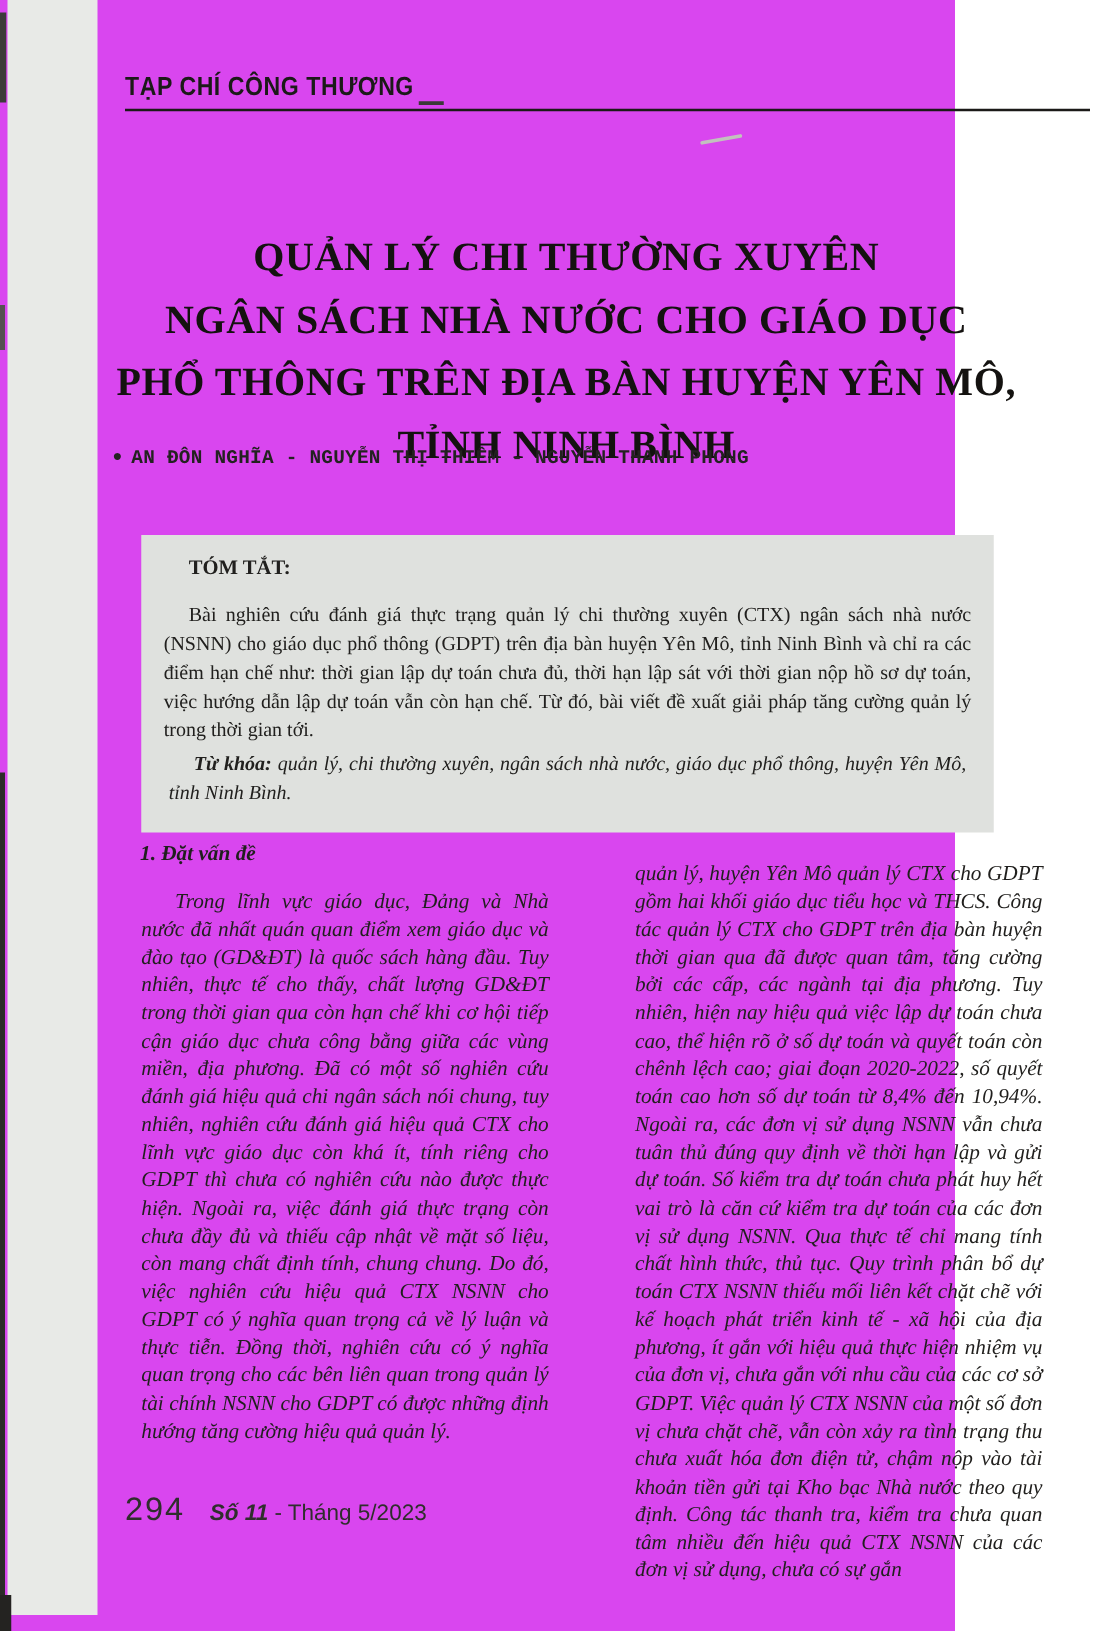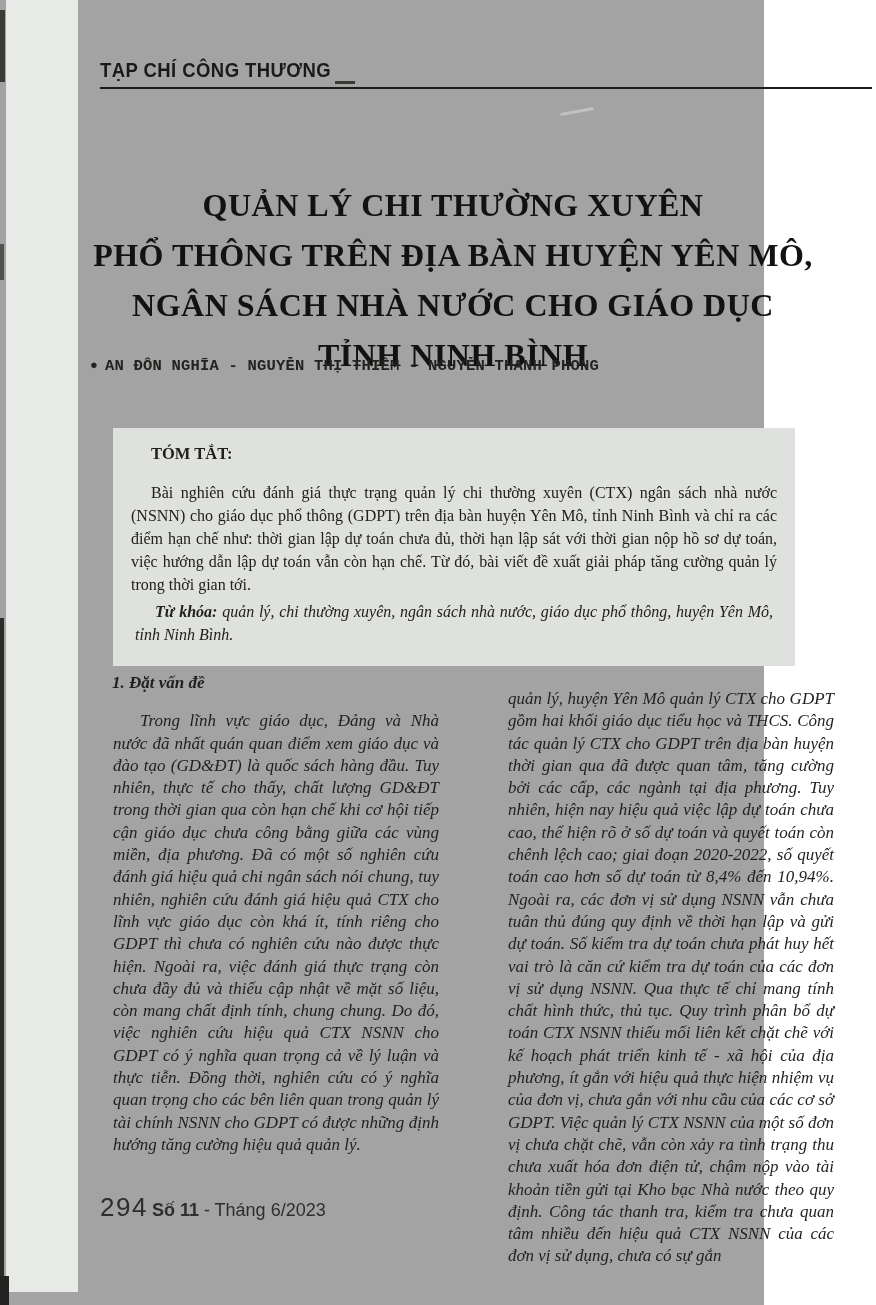--- a/index.html
+++ b/index.html
@@ -4,21 +4,21 @@
 <style>
   html,body { margin:0; padding:0; }
   body {
     width:876px; height:1305px;
     background:#ffffff;
     font-family:"Liberation Serif", serif;
     color:#1e1d1b;
     position:relative;
     overflow:hidden;
   }
-  .page { position:absolute; left:0; top:0; width:764px; height:1305px; background:#a3a3a3; }
+  .page { position:absolute; left:0; top:0; width:764px; height:1305px; background:#d946ef; }
 
   
   .gutter { position:absolute; left:6px; top:0; width:72px; height:1292px; background:#e8eae7; }
   .artifact { position:absolute; }
   .a1 { left:0; top:10px;  width:5px; height:72px;  background:#3c3b39; }
   .a2 { left:0; top:244px; width:4px; height:36px;  background:#545250; }
   .a3 { left:0; top:618px; width:4px; height:687px; background:#2c2b29; }
   .a4 { left:0; top:1276px; width:9px; height:29px; background:#242321; }
   .dash { left:335px; top:81px; width:20px; height:3px; background:#3a3936; }
   .smudge { left:560px; top:110px; width:34px; height:3px; background:#c2c1bd; transform:rotate(-10deg); border-radius:2px; }
@@ -69,43 +69,43 @@
   .section-heading { font-size:17px; font-weight:bold; margin:0 0 1px 0; padding-left:15px; }
   .col p { margin:16px; text-indent:27px; }
   .col p.cont { text-indent:0; }
 
   
   .footer {
     position:absolute; left:100px; top:1192px;
     font-family:"Liberation Sans", sans-serif; color:#2f2e2c; white-space:nowrap;
   }
   .page-num { font-size:26px; letter-spacing:1.5px; }
-  .issue { font-size:18px; font-weight:bold; margin-left:4px; }
+  .issue { font-size:18px; font-weight:bold; margin-left:20px;font-style:italic; }
   .date { font-size:18px; margin-left:5px; }
 </style>
 </head>
 <body>
 
 <div class="page">
 
   <div class="gutter"></div>
   <div class="artifact a1"></div>
   <div class="artifact a2"></div>
   <div class="artifact a3"></div>
   <div class="artifact a4"></div>
   <div class="artifact dash"></div>
   <div class="artifact smudge"></div>
 
   <div class="journal-name">TẠP CHÍ CÔNG THƯƠNG</div>
   <div class="header-rule"></div>
 
   <div class="title">
     <div class="title-line">QUẢN LÝ CHI THƯỜNG XUYÊN</div>
+    <div class="title-line">NGÂN SÁCH NHÀ NƯỚC CHO GIÁO DỤC</div>
     <div class="title-line">PHỔ THÔNG TRÊN ĐỊA BÀN HUYỆN YÊN MÔ,</div>
-    <div class="title-line">NGÂN SÁCH NHÀ NƯỚC CHO GIÁO DỤC</div>
     <div class="title-line">TỈNH NINH BÌNH</div>
   </div>
 
   <div class="authors">
     <span class="bullet">●</span><span class="authors-text">AN ĐÔN NGHĨA - NGUYỄN THỊ THIÊM - NGUYỄN THANH PHONG</span>
   </div>
 
   <div class="abstract">
     <div class="abstract-label">TÓM TẮT:</div>
     <p class="abstract-body">Bài nghiên cứu đánh giá thực trạng quản lý chi thường xuyên (CTX) ngân sách nhà nước (NSNN) cho giáo dục phổ thông (GDPT) trên địa bàn huyện Yên Mô, tỉnh Ninh Bình và chỉ ra các điểm hạn chế như: thời gian lập dự toán chưa đủ, thời hạn lập sát với thời gian nộp hồ sơ dự toán, việc hướng dẫn lập dự toán vẫn còn hạn chế. Từ đó, bài viết đề xuất giải pháp tăng cường quản lý trong thời gian tới.</p>
@@ -118,16 +118,16 @@
   <div class="col col-left">
     <h3 class="section-heading">1. Đặt vấn đề</h3>
     <p>Trong lĩnh vực giáo dục, Đảng và Nhà nước đã nhất quán quan điểm xem giáo dục và đào tạo (GD&amp;ĐT) là quốc sách hàng đầu. Tuy nhiên, thực tế cho thấy, chất lượng GD&amp;ĐT trong thời gian qua còn hạn chế khi cơ hội tiếp cận giáo dục chưa công bằng giữa các vùng miền, địa phương. Đã có một số nghiên cứu đánh giá hiệu quả chi ngân sách nói chung, tuy nhiên, nghiên cứu đánh giá hiệu quả CTX cho lĩnh vực giáo dục còn khá ít, tính riêng cho GDPT thì chưa có nghiên cứu nào được thực hiện. Ngoài ra, việc đánh giá thực trạng còn chưa đầy đủ và thiếu cập nhật về mặt số liệu, còn mang chất định tính, chung chung. Do đó, việc nghiên cứu hiệu quả CTX NSNN cho GDPT có ý nghĩa quan trọng cả về lý luận và thực tiễn. Đồng thời, nghiên cứu có ý nghĩa quan trọng cho các bên liên quan trong quản lý tài chính NSNN cho GDPT có được những định hướng tăng cường hiệu quả quản lý.</p>
   </div>
 
   <div class="col col-right">
     <p class="cont">quản lý, huyện Yên Mô quản lý CTX cho GDPT gồm hai khối giáo dục tiểu học và THCS. Công tác quản lý CTX cho GDPT trên địa bàn huyện thời gian qua đã được quan tâm, tăng cường bởi các cấp, các ngành tại địa phương. Tuy nhiên, hiện nay hiệu quả việc lập dự toán chưa cao, thể hiện rõ ở số dự toán và quyết toán còn chênh lệch cao; giai đoạn 2020-2022, số quyết toán cao hơn số dự toán từ 8,4% đến 10,94%. Ngoài ra, các đơn vị sử dụng NSNN vẫn chưa tuân thủ đúng quy định về thời hạn lập và gửi dự toán. Số kiểm tra dự toán chưa phát huy hết vai trò là căn cứ kiểm tra dự toán của các đơn vị sử dụng NSNN. Qua thực tế chỉ mang tính chất hình thức, thủ tục. Quy trình phân bổ dự toán CTX NSNN thiếu mối liên kết chặt chẽ với kế hoạch phát triển kinh tế - xã hội của địa phương, ít gắn với hiệu quả thực hiện nhiệm vụ của đơn vị, chưa gắn với nhu cầu của các cơ sở GDPT. Việc quản lý CTX NSNN của một số đơn vị chưa chặt chẽ, vẫn còn xảy ra tình trạng thu chưa xuất hóa đơn điện tử, chậm nộp vào tài khoản tiền gửi tại Kho bạc Nhà nước theo quy định. Công tác thanh tra, kiểm tra chưa quan tâm nhiều đến hiệu quả CTX NSNN của các đơn vị sử dụng, chưa có sự gắn</p>
   </div>
 
   <div class="footer">
-    <span class="page-num">294</span><span class="issue">Số 11</span><span class="date">- Tháng 6/2023</span>
+    <span class="page-num">294</span><span class="issue">Số 11</span><span class="date">- Tháng 5/2023</span>
   </div>
 
 </div>
 
 </body></html>

